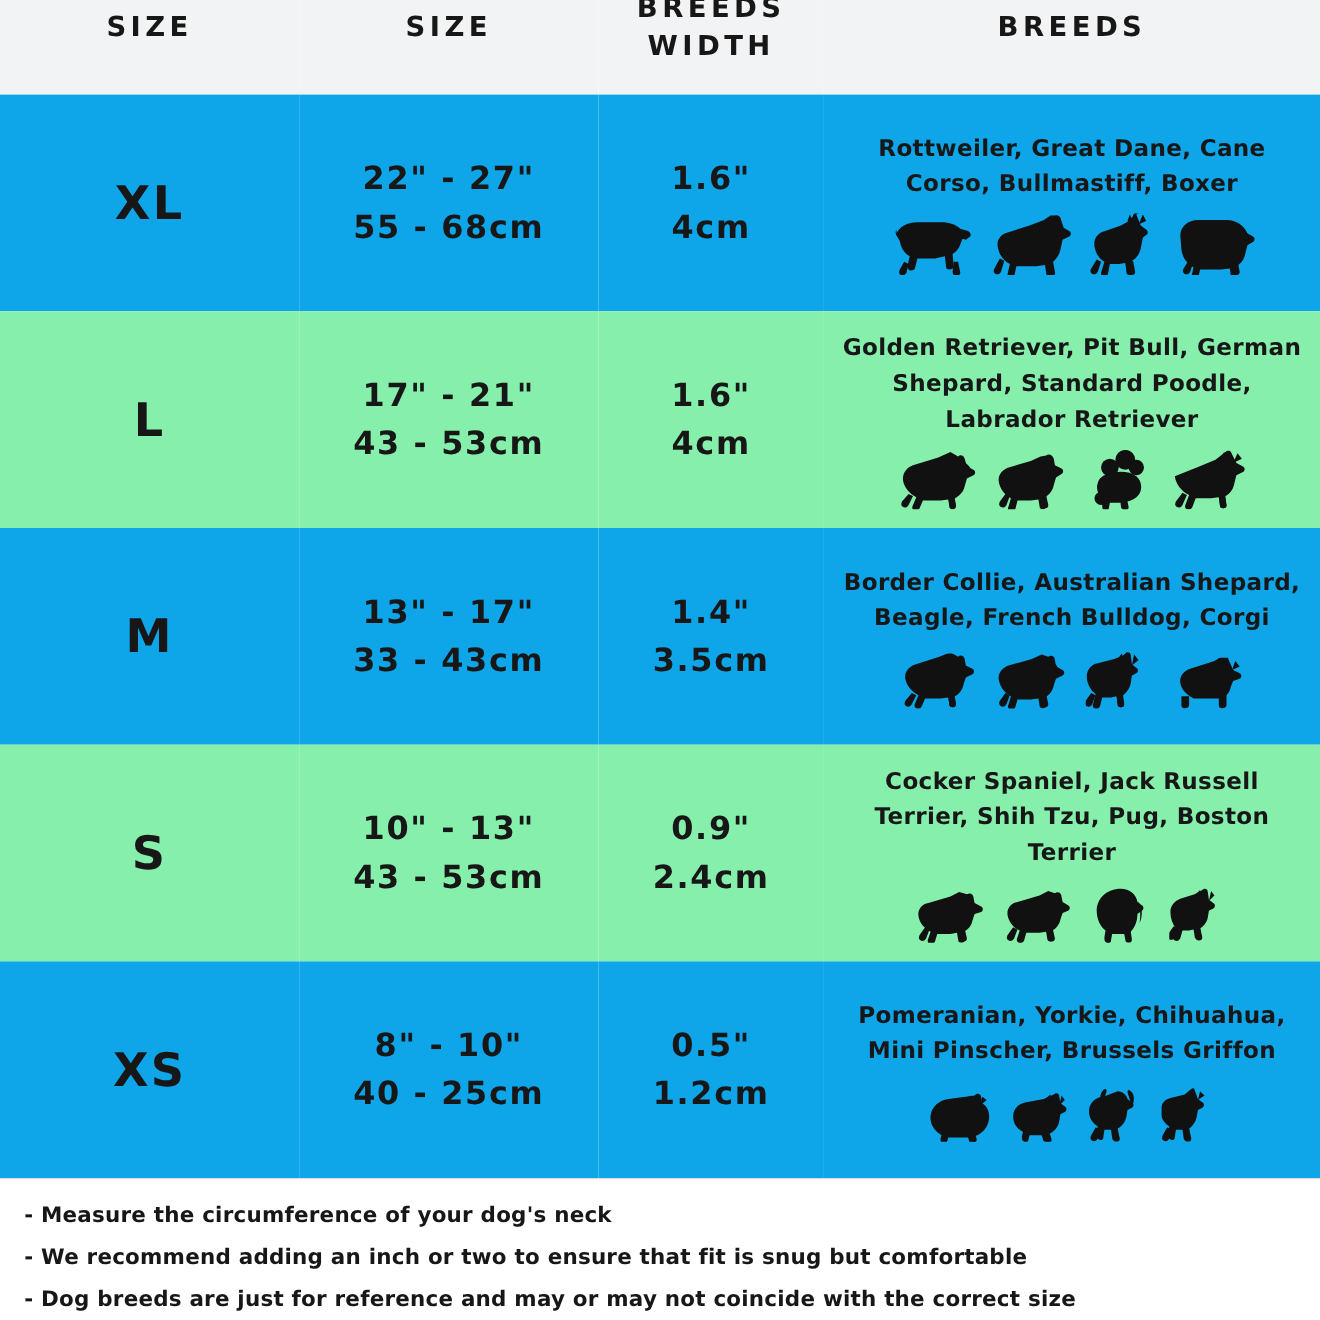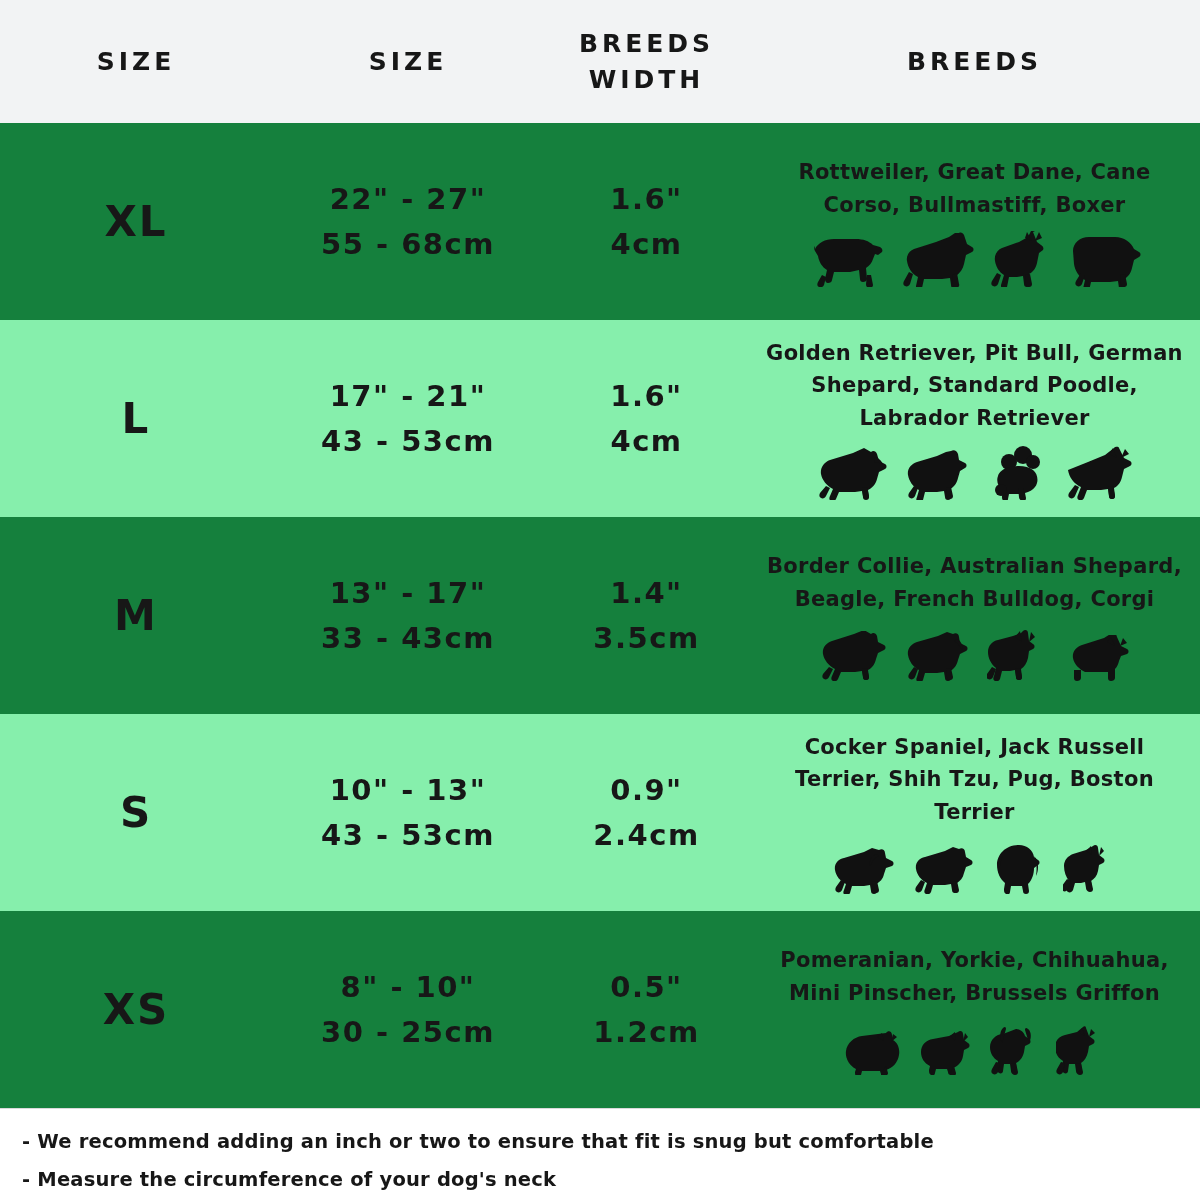--- a/index.html
+++ b/index.html
@@ -13,20 +13,21 @@
     font-family: "DejaVu Sans", sans-serif;
     color: #1a1a1a;
     overflow: hidden;
   }
   .sheet {
     width: 1200px;
     height: 1200px;
     position: relative;
     display: flex;
     flex-direction: column;
+    justify-content: flex-end;
   }
   table.size-table {
     width: 1200px;
     border-collapse: collapse;
     table-layout: fixed;
   }
   table.size-table col.c-size { width: 272px; }
   table.size-table col.c-neck { width: 272px; }
   table.size-table col.c-width { width: 205px; }
   table.size-table col.c-breeds { width: 451px; }
@@ -41,21 +42,21 @@
     letter-spacing: 4px;
     color: #171717;
     padding: 0 10px;
     box-sizing: border-box;
     border: none;
   }
   thead th .hdr-line { display: block; line-height: 1.42; }
 
   tbody tr { height: 197px; }
   tbody tr.alt td { background: #86efac; }
-  tbody tr td { background: #15803d; }
+  tbody tr td { background: #0ea5e9; }
   tbody td {
     vertical-align: middle;
     text-align: center;
     padding: 0 6px;
     box-sizing: border-box;
     border: none;
   }
   td.size-cell {
     font-size: 42px;
     font-weight: 700;
@@ -285,21 +286,21 @@
                 <path fill="#111" d="M8 37l-3 8c-1 2-3 3-5 2s-2-3-1-5l5-7zM28 36l2 9c0 2-1 3-3 3s-3-1-3-3l-1-8z"></path>
               </svg>
           </div>
         </td>
       </tr>
 
       <tr class="row">
         <td class="size-cell">XS</td>
         <td class="meas-cell">
           <span class="ln">8" - 10"</span>
-          <span class="ln">30 - 25cm</span>
+          <span class="ln">40 - 25cm</span>
         </td>
         <td class="width-cell">
           <span class="ln">0.5"</span>
           <span class="ln">1.2cm</span>
         </td>
         <td class="breeds-cell">
           <div class="breeds-text">Pomeranian, Yorkie, Chihuahua, Mini Pinscher, Brussels Griffon</div>
           <div class="breed-icons">
             <svg width="62" height="48" viewBox="0 0 62 48">
                 <path fill="#111" d="M44 6c2-3 6-2 6 2l1 5c5 3 7 9 6 15-1 7-6 13-13 15l1 4c0 2-1 3-3 3s-3-1-3-3l-1-3H20l-1 4c0 2-2 3-4 2s-2-3-2-5l1-3C7 38 3 31 4 24 5 16 12 10 20 9l16-2 8-1z"></path>
@@ -322,18 +323,18 @@
                 <path fill="#111" d="M9 38l-2 9c-1 2-3 3-5 2s-2-3-1-5l4-7zM25 38l2 9c0 2-1 3-3 3s-3-1-3-3l-1-8z"></path>
               </svg>
           </div>
         </td>
       </tr>
 
     </tbody>
   </table>
 
   <div class="notes divider-top">
+    <div class="note-line">- Measure the circumference of your dog's neck</div>
     <div class="note-line">- We recommend adding an inch or two to ensure that fit is snug but comfortable</div>
-    <div class="note-line">- Measure the circumference of your dog's neck</div>
     <div class="note-line">- Dog breeds are just for reference and may or may not coincide with the correct size</div>
   </div>
 
 </div>
 
 </body></html>

